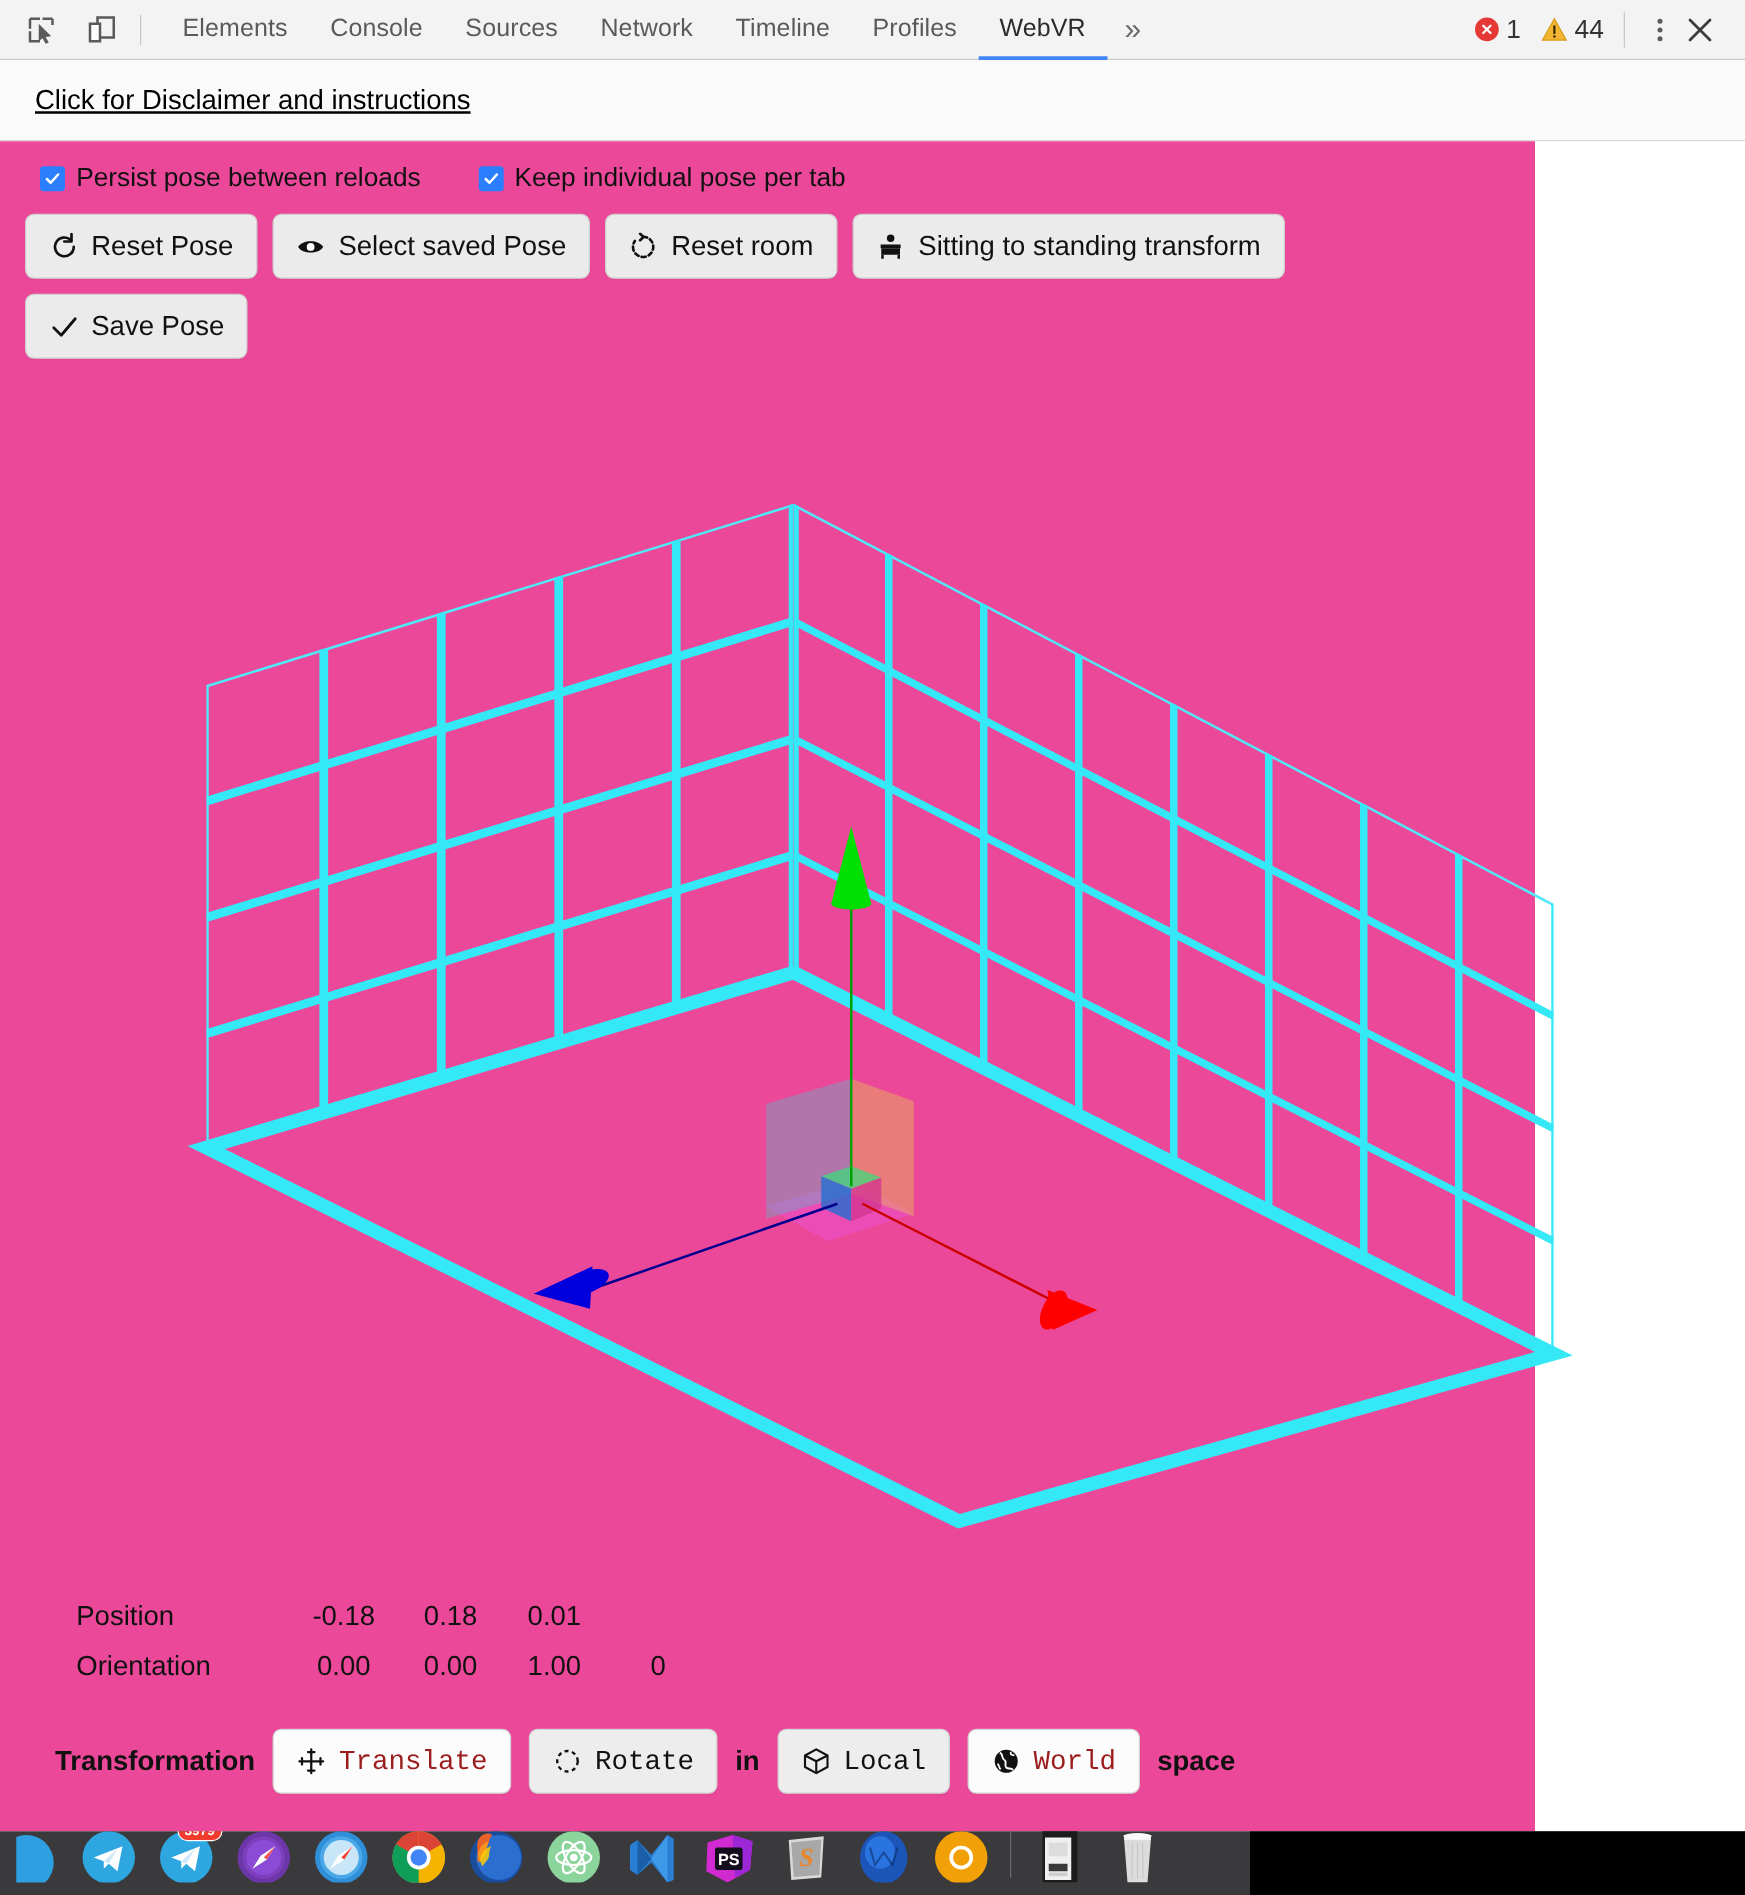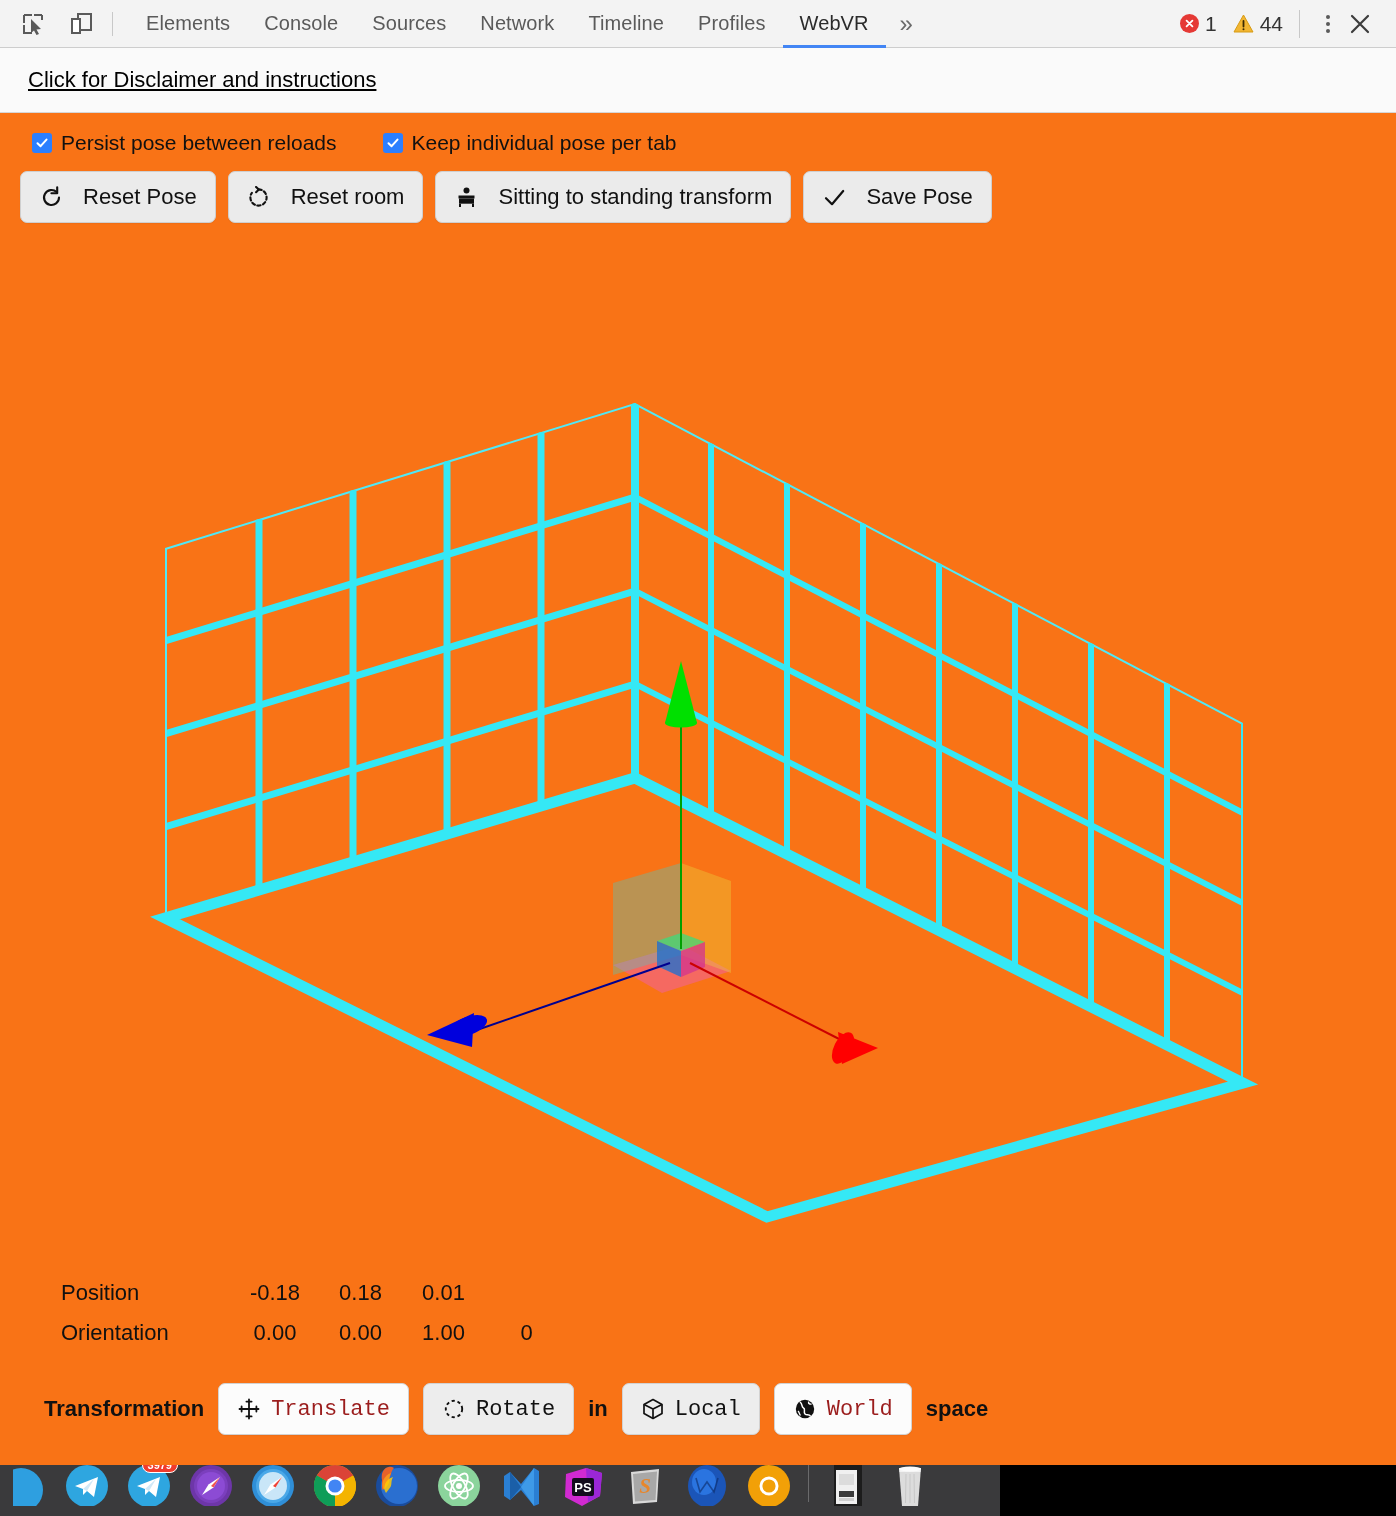--- a/index.html
+++ b/index.html
@@ -53,36 +53,36 @@
     position: absolute; left: 0; top: 48px; width: 1396px; height: 65px;
     background: #fafafa; border-bottom: 1px solid #d6d6d6;
     display: flex; align-items: center; padding-left: 28px;
   }
   .disclaimer-link {
     font-size: 22px; color: #000; text-decoration: underline; cursor: pointer;
   }
 
   
   .panel {
-    position: absolute; left: 0; top: 113px; width: 1396px; height: 1352px;
-    background: #f97316;
+    position: absolute; left: 0; top: 113px; width: 1228px; height: 1352px;
+    background: #ec4899;
   }
   .checkbox-row { display: flex; align-items: center; padding: 18px 0 0 32px; gap: 0; }
   .chk-item { display: flex; align-items: center; gap: 9px; cursor: pointer; }
   .chk-item + .chk-item { margin-left: 46px; }
   .chk-box {
     width: 20px; height: 20px; border-radius: 3px; background: #2b7fff;
     display: flex; align-items: center; justify-content: center; flex: none;
   }
   .chk-box svg { display: block; }
   .chk-label { font-size: 21px; color: #111; }
 
   .btn-row { display: flex; flex-wrap: wrap; gap: 12px; padding: 16px 16px 0 20px; align-items: flex-start; }
   .btn {
-    display: inline-flex; align-items: center; gap: 20px;
+    display: inline-flex; align-items: center; gap: 10px;
     background: #ebebeb; border: 1px solid #cfcfcf; border-radius: 7px;
     padding: 0 18px; height: 52px;
     font-size: 22px; color: #111; cursor: pointer;
     box-shadow: 0 1px 1px rgba(0,0,0,.04);
   }
   .btn .bicon { display: flex; align-items: center; justify-content: center; width: 24px; height: 24px; flex: none; }
 
   
   .scene { position: absolute; left: 0; top: 280px; width: 1396px; height: 1000px; }
   .scene svg { display: block; }
@@ -238,20 +238,29 @@
       <button class="btn">
         <span class="bicon">
           <svg width="23" height="23" viewBox="0 0 23 23">
             <path d="M19 11.5 a7.5 7.5 0 1 1 -2.4 -5.5" stroke="#111" stroke-width="2.1" fill="none" stroke-linecap="round"></path>
             <path d="M17.2 1.2 L17.2 7.2 L11.4 7.2" stroke="#111" stroke-width="2.1" fill="none" stroke-linecap="round" stroke-linejoin="round"></path>
           </svg>
         </span>
         <span>Reset Pose</span>
       </button>
 
+      <button class="btn">
+        <span class="bicon">
+          <svg width="23" height="23" viewBox="0 0 23 23">
+            <path d="M1.5 11.5 C5 5.5 18 5.5 21.5 11.5 C18 17.5 5 17.5 1.5 11.5 Z" fill="#111"></path>
+            <circle cx="11.5" cy="11.5" r="3.1" fill="#fff"></circle>
+          </svg>
+        </span>
+        <span>Select saved Pose</span>
+      </button>
 
       <button class="btn">
         <span class="bicon">
           <svg width="23" height="23" viewBox="0 0 23 23">
             <path d="M11.5 3.4 a8.1 8.1 0 1 1 -6.6 3.4" stroke="#111" stroke-width="2.1" fill="none" stroke-linecap="round" stroke-dasharray="3.2 2.6"></path>
             <path d="M9.1 1 L11.8 3.6 L9.1 6.2" stroke="#111" stroke-width="2.1" fill="none" stroke-linecap="round" stroke-linejoin="round"></path>
           </svg>
         </span>
         <span>Reset room</span>
       </button>

